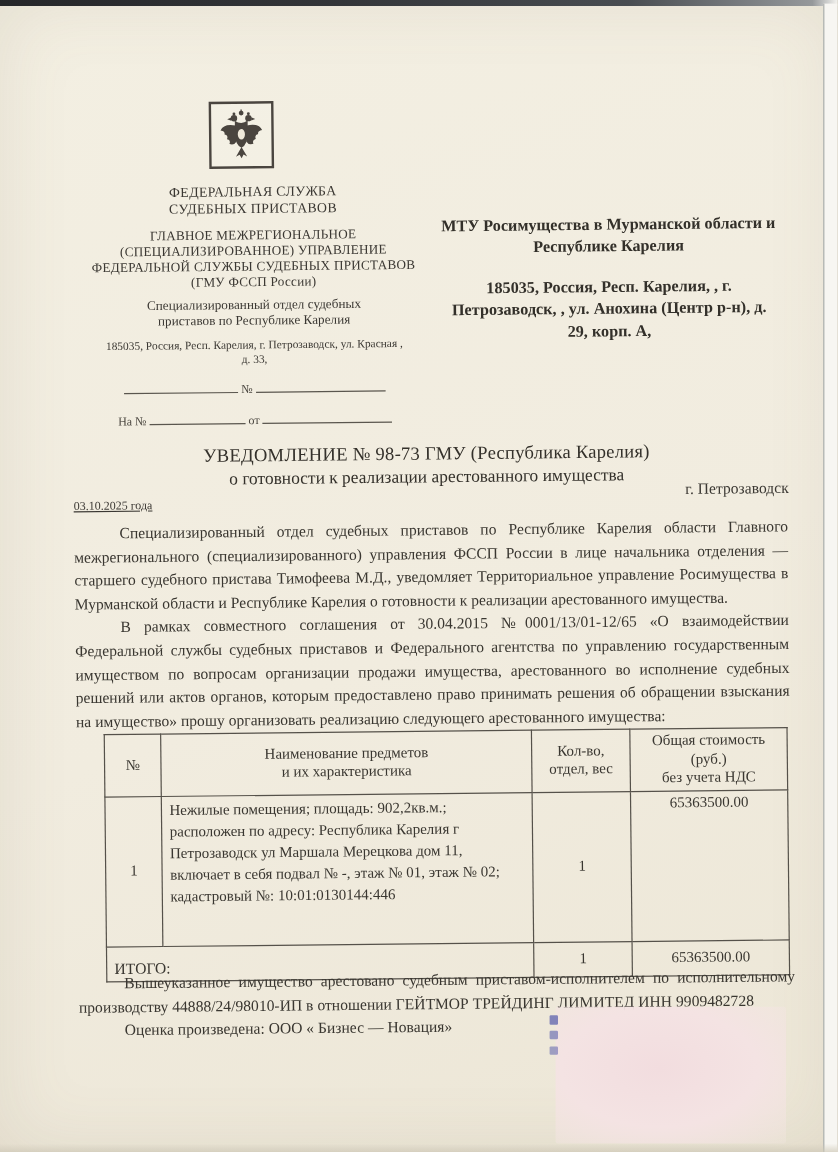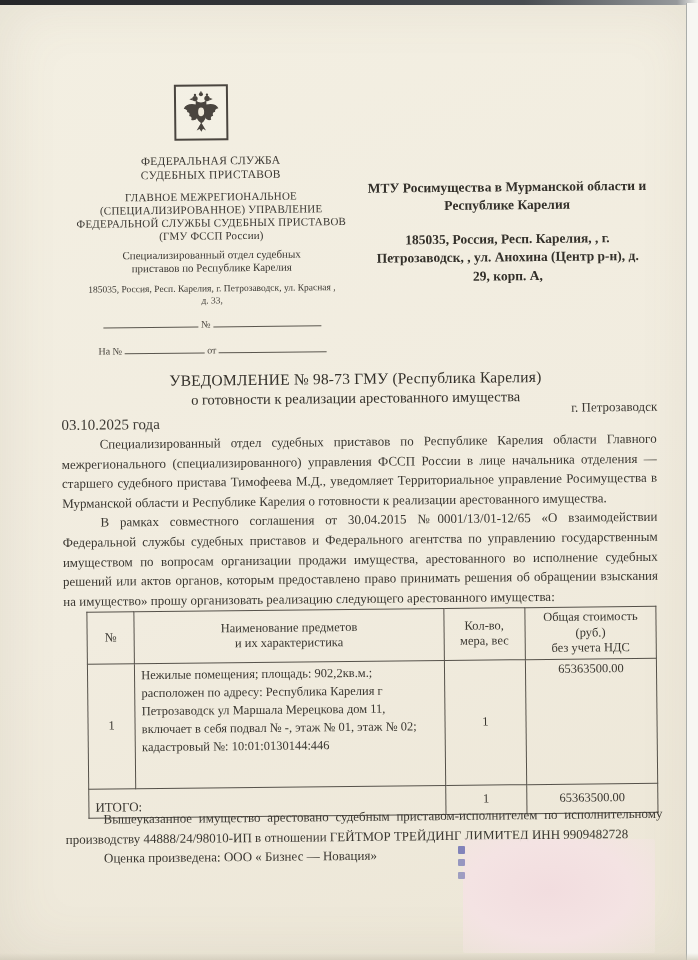--- a/index.html
+++ b/index.html
@@ -62,21 +62,21 @@
   .hdr-right{position:absolute;left:352px;top:180px;width:316px;text-align:center;
     font-weight:bold;color:#33302a;}
   .recipient{font-size:13.5px;line-height:1.3;}
   .r-addr{font-size:13.5px;line-height:1.35;margin-top:17px;}
 
   
   .title-block{position:absolute;left:60px;top:370px;width:593px;text-align:center;color:#34312b;}
   .title-1{font-size:15.5px;letter-spacing:.2px;}
   .title-2{font-size:14.5px;margin-top:2px;}
   .city{position:absolute;top:402px;left:528px;width:130px;font-size:13px;text-align:right;}
-  .date{position:absolute;top:414px;left:62px;font-size:15px;}
+  .date{position:absolute;top:414px;left:62px;font-size:10px;text-decoration:underline;}
 
   
   .body-text{position:absolute;left:62px;top:432px;width:595px;font-size:13px;line-height:19.6px;
     text-align:justify;color:#3a3731;}
   .body-text p{margin:0;text-indent:38px;}
 
   
   .goods-table{position:absolute;left:85px;top:609px;width:570px;border-collapse:collapse;
     font-size:12.5px;color:#3a3731;}
   .goods-table th,.goods-table td{border:1px solid #55514a;padding:2px 6px;}
@@ -182,21 +182,21 @@
       <p>В рамках совместного соглашения от 30.04.2015 №0001/13/01-12/65 «О взаимодействии Федеральной службы судебных приставов и Федерального агентства по управлению государственным имуществом по вопросам организации продажи имущества, арестованного во исполнение судебных решений или актов органов, которым предоставлено право принимать решения об обращении взыскания на имущество» прошу организовать реализацию следующего арестованного  имущества:</p>
     </div>
 
     <table class="goods-table">
       <thead>
         <tr>
           <th class="th-num">№</th>
           <th class="th-desc pre">Наименование предметов
 и их характеристика</th>
           <th class="th-qty pre">Кол-во,
-мера, вес</th>
+отдел, вес</th>
           <th class="th-cost pre">Общая стоимость
 (руб.)
 без учета НДС</th>
         </tr>
       </thead>
       <tbody>
         <tr class="row-data">
           <td class="cell-num">1</td>
           <td class="cell-desc">Нежилые помещения; площадь: 902,2кв.м.; расположен по адресу: Республика Карелия г Петрозаводск ул Маршала Мерецкова дом 11, включает в себя подвал № -, этаж № 01, этаж № 02; кадастровый №: 10:01:0130144:446</td>
           <td class="cell-qty">1</td>

